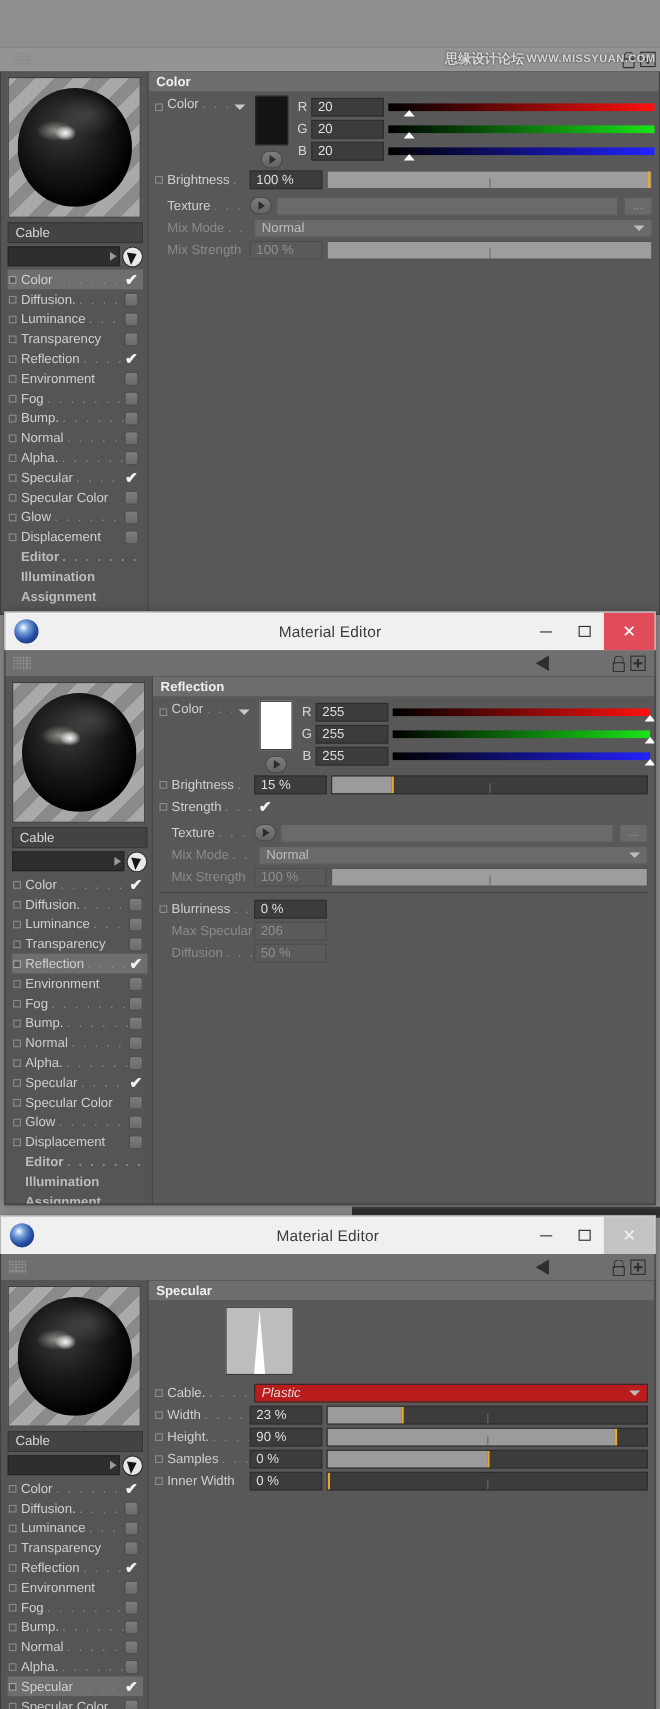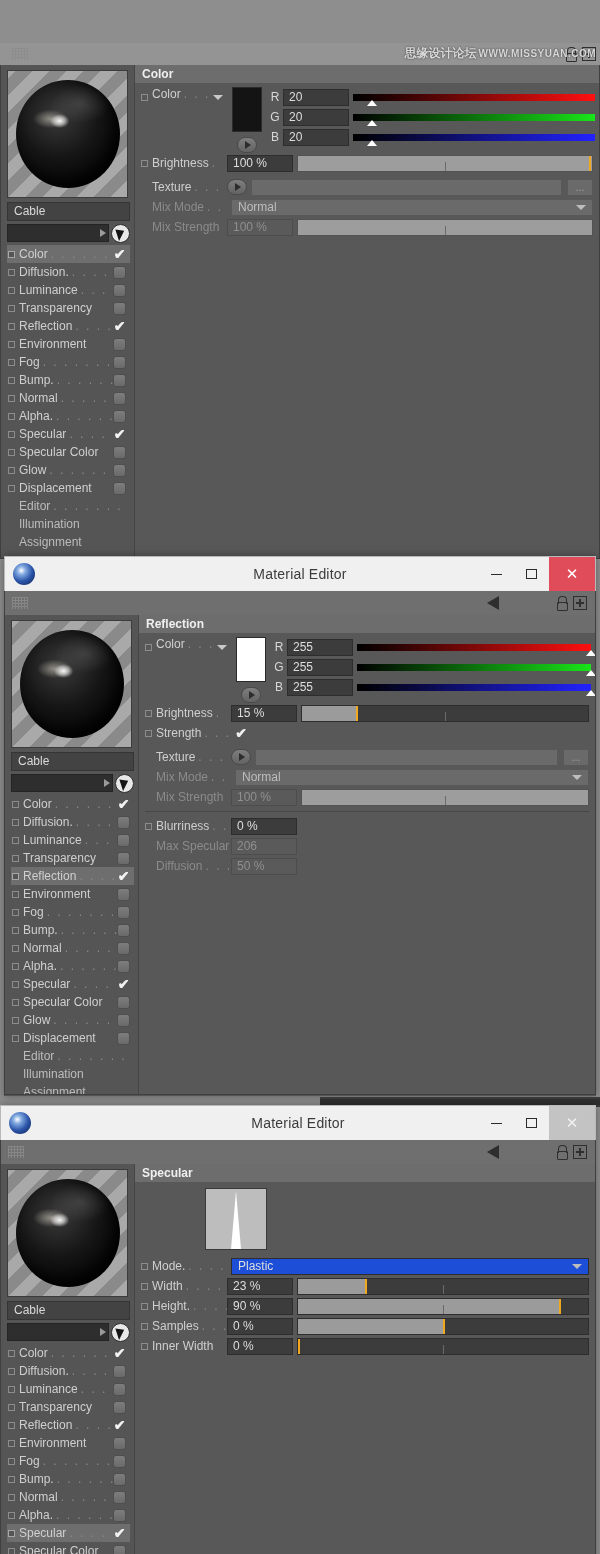--- a/index.html
+++ b/index.html
@@ -113,21 +113,21 @@
   .chrow.sel .chbox { border-color: #a8a8a8; }
   .chlabel { font-size: 12px; color: #cfcfcf; white-space: nowrap; flex: 1; overflow: hidden;
              display: flex; align-items: baseline; }
   .chlabel .nm { flex: 0 0 auto; }
   .chlabel .dots { flex: 1; overflow: hidden; color: #8a8a8a; font-size: 12px;
                    letter-spacing: 2px; margin-left: 3px; white-space: nowrap; }
   .chbtn { width: 13px; height: 13px; border-radius: 3px; flex: 0 0 auto; margin-right: 4px;
            background: linear-gradient(#7d7d7d,#6a6a6a); border: 1px solid #4e4e4e; }
   .chcheck { width: 17px; flex: 0 0 auto; margin-right: 2px; text-align: center;
              color: #f2f2f2; font-size: 14px; line-height: 13px; font-weight: bold; }
-  .chrow.plain .chlabel { color: #bcbcbc; padding-left: 11px; }
+  .chrow.plain .chlabel { color: #bcbcbc; padding-left: 11px; font-weight: bold; }
 
   
   .secthead { height: 18px; background: #6d6d6d; color: #efefef; font-size: 12px;
               line-height: 18px; padding-left: 7px; font-weight: bold; }
   .prop { display: flex; align-items: center; height: 20px; padding-left: 6px; }
   .plabel { width: 86px; flex: 0 0 86px; font-size: 12px; color: #cfcfcf;
             display: flex; align-items: baseline; white-space: nowrap; }
   .plabel.dim { color: #8b8b8b; }
   .plabel .pbox { width: 7px; height: 7px; border: 1px solid #8c8c8c; margin-right: 4px;
                   flex: 0 0 auto; align-self: center; }
@@ -172,21 +172,21 @@
   .slider.dim .fill { background: #9d9d9d; }
 
   
   .texfld { flex: 1; height: 17px; background: #6a6a6a; border: 1px solid #585858; margin-left: 4px; }
   .dotsbtn { width: 26px; height: 17px; background: #6a6a6a; border: 1px solid #585858;
              margin-left: 5px; margin-right: 6px; color: #9d9d9d; font-size: 11px;
              text-align: center; line-height: 14px; flex: 0 0 auto; }
   .combo { flex: 1; height: 17px; background: #6a6a6a; border: 1px solid #585858; margin-left: 4px;
            margin-right: 6px; color: #bdbdbd; font-size: 12px; line-height: 15px; padding-left: 6px;
            display: flex; align-items: center; position: relative; }
-  .combo.active { background: #1d4ed8; border-color: #2d2d2d; color: #dedede; }
+  .combo.active { background: #b91c1c; border-color: #2d2d2d; color: #dedede; font-style: italic; }
   .combo .carat { position: absolute; right: 6px; width: 0; height: 0;
                   border-left: 5px solid transparent; border-right: 5px solid transparent;
                   border-top: 5px solid #bdbdbd; }
 
   .divider { height: 1px; background: #474747; margin: 4px 6px 4px 6px; }
 
   
   .curvebox { width: 62px; height: 62px; background: #bdbdbd; border: 1px solid #3a3a3a;
               margin: 6px 0 6px 70px; position: relative; overflow: hidden; }
   .curvebox .spike { position: absolute; left: 50%; bottom: 0; transform: translateX(-50%);
@@ -938,21 +938,21 @@
         <div class="secthead">Specular</div>
 
         <div class="curvebox">
           <div class="spike"></div>
             <div class="stem"></div>
         </div>
 
         <div class="prop">
           <div class="plabel">
             <span class="pbox"></span>
-            <span class="nm">Mode.</span>
+            <span class="nm">Cable.</span>
             <span class="dots">. . . . .</span>
           </div>
           <div class="combo active">
             <span>Plastic</span>
             <span class="carat"></span>
           </div>
         </div>
 
         <div class="prop">
           <div class="plabel">

